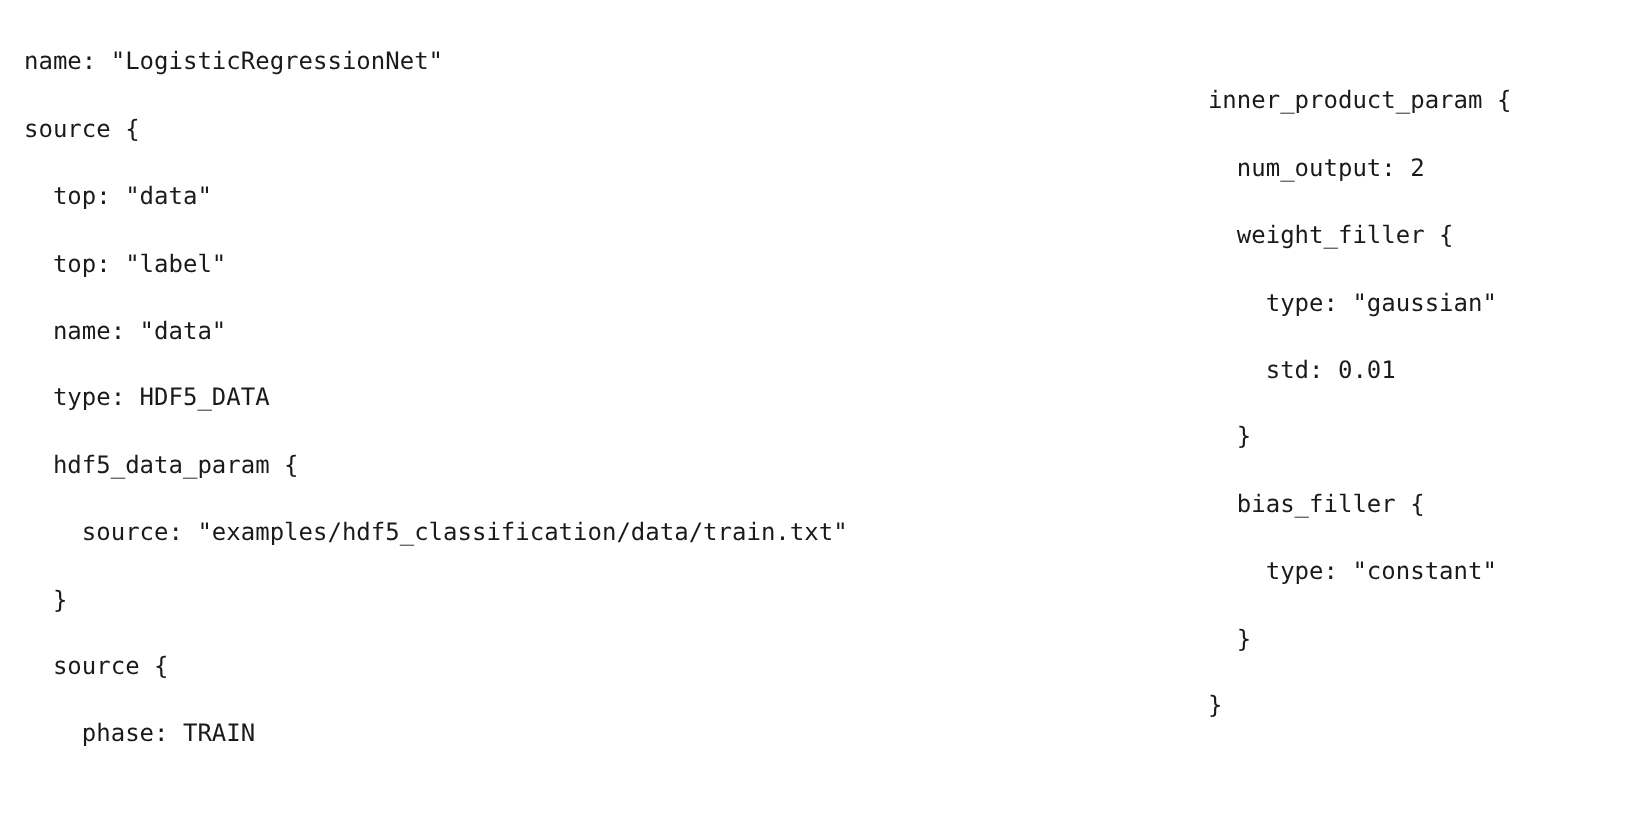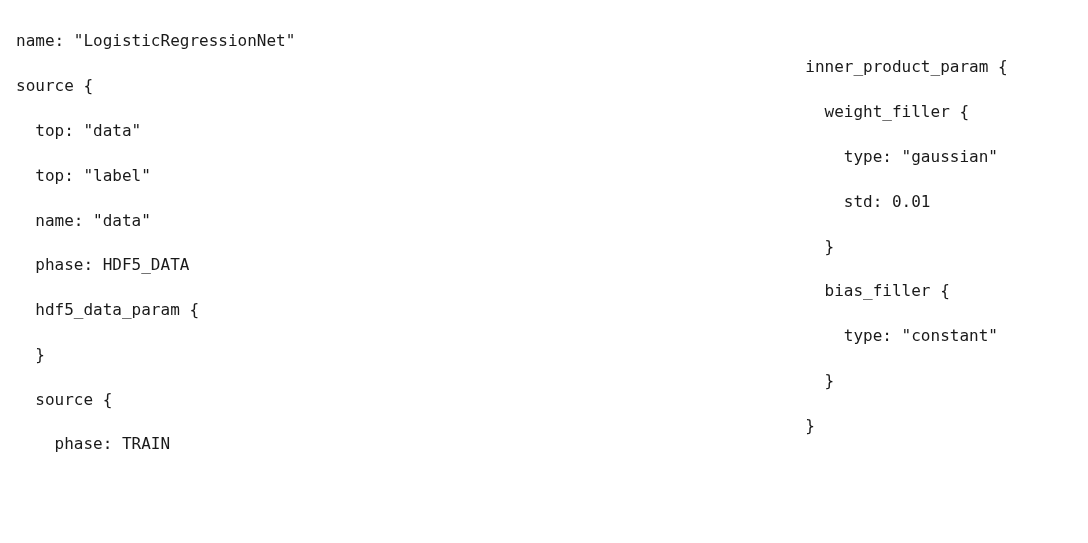--- a/index.html
+++ b/index.html
@@ -35,39 +35,41 @@
 </head>
 <body>
 
 <div class="columns">
   <div class="col-left">
 <div>name: "LogisticRegressionNet"</div>
 <div>source {</div>
 <div>  top: "data"</div>
 <div>  top: "label"</div>
 <div>  name: "data"</div>
-<div>  phase: HDF5_DATA</div>
+<div>  type: HDF5_DATA</div>
 <div>  hdf5_data_param {</div>
+<div>    source: "examples/hdf5_classification/data/train.txt"</div>
 <div>  }</div>
 <div>  source {</div>
 <div>    phase: TRAIN</div>
 
 
 
 
 
 
 
 
 
 
 
   </div>
   <div class="col-right">
 <div>  inner_product_param {</div>
+<div>    num_output: 2</div>
 <div>    weight_filler {</div>
 <div>      type: "gaussian"</div>
 <div>      std: 0.01</div>
 <div>    }</div>
 <div>    bias_filler {</div>
 <div>      type: "constant"</div>
 <div>    }</div>
 <div>  }</div>
 
 

